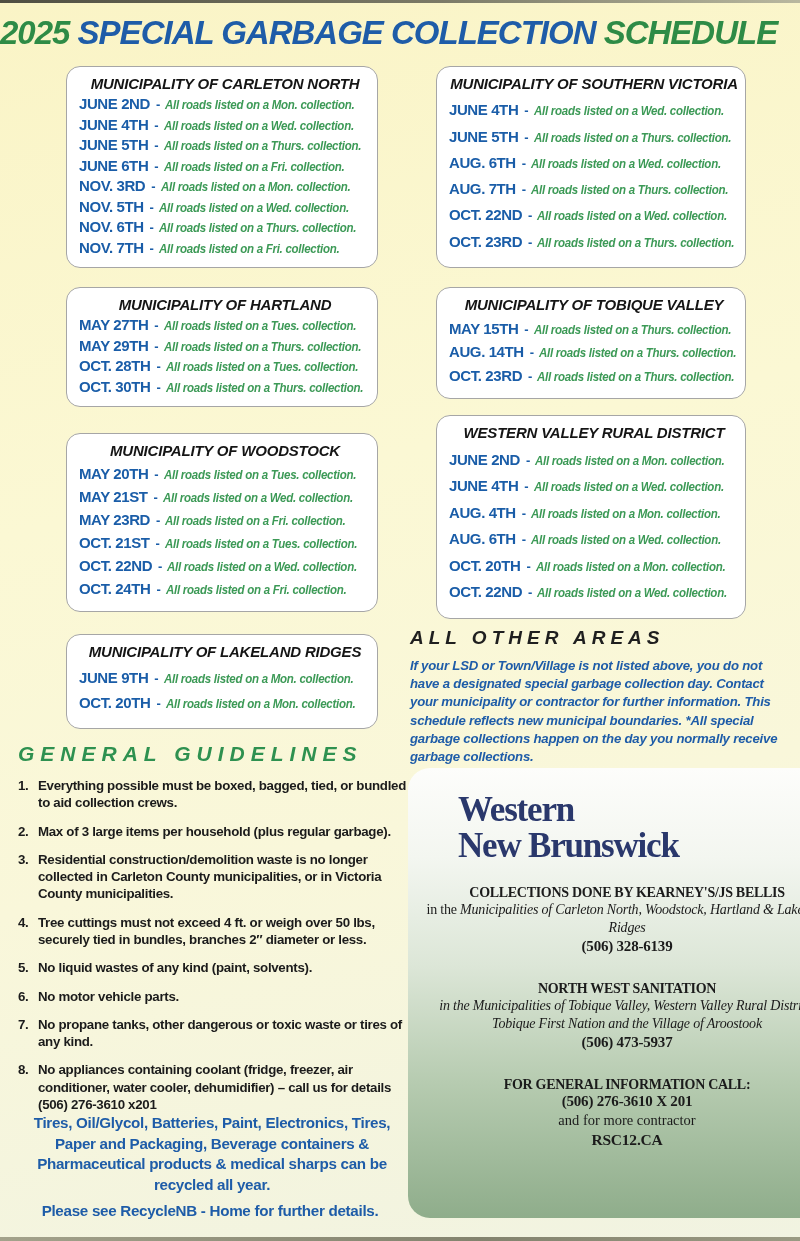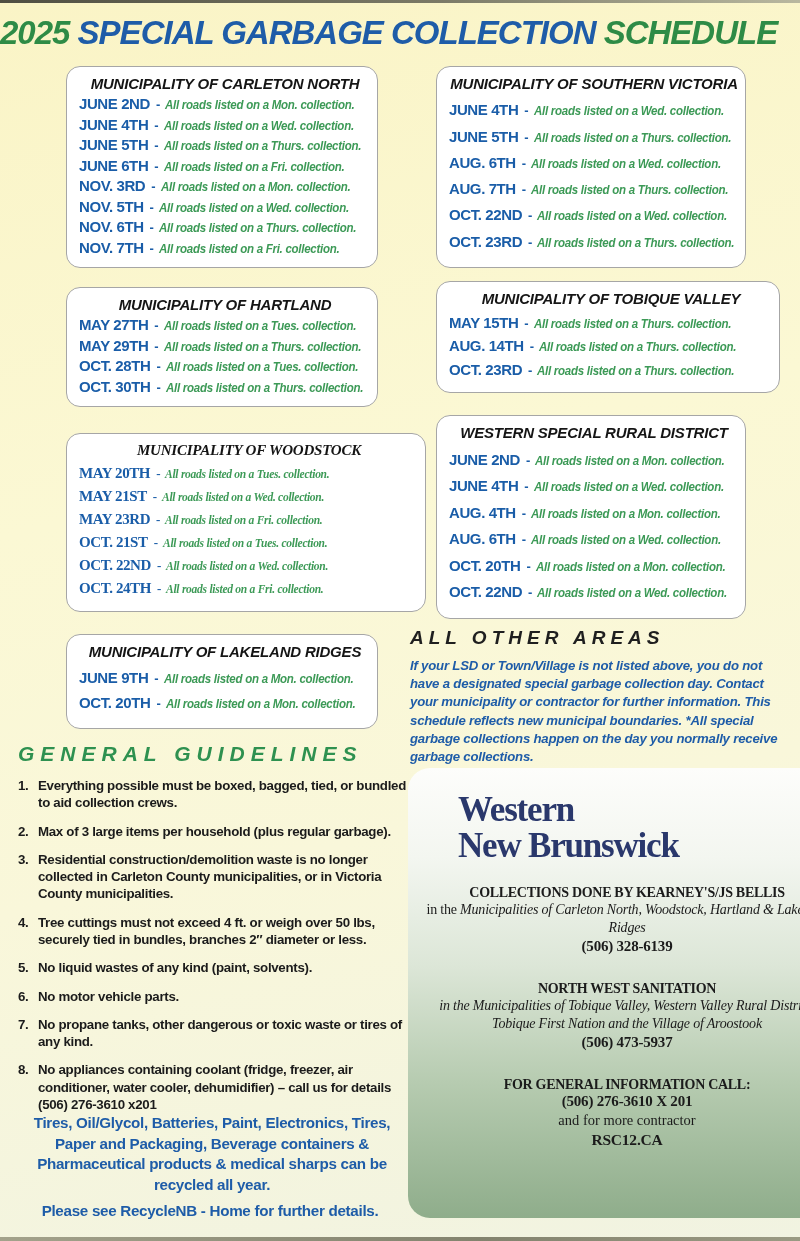--- a/index.html
+++ b/index.html
@@ -24,24 +24,24 @@
         letter-spacing:-0.2px;flex-shrink:0;}
   .mbox-entries{flex:1;display:flex;flex-direction:column;justify-content:space-evenly;min-height:0;}
   .entry{display:flex;align-items:baseline;white-space:nowrap;}
   .date{color:#1A5DA8;font-weight:bold;font-size:15px;letter-spacing:-0.4px;flex-shrink:0;}
   .sep{color:#1A5DA8;font-weight:bold;font-size:13px;margin:0 5px 0 6px;flex-shrink:0;}
   .desc{color:#3D9A57;font-style:italic;font-weight:bold;font-size:12.8px;letter-spacing:-0.3px;
         transform:scaleX(0.9);transform-origin:left center;}
 
   .p-cn{top:66px;left:66px;width:312px;height:202px;}
   .p-ha{top:287px;left:66px;width:312px;height:120px;}
-  .p-wo{top:433px;left:66px;width:360px;height:179px;font-family:Liberation Serif, serif;}
+  .p-wo{top:433px;left:66px;width:312px;height:179px;}
   .p-la{top:634px;left:66px;width:312px;height:95px;}
   .p-sv{top:66px;left:436px;width:310px;height:202px;}
-  .p-tv{top:281px;left:436px;width:344px;height:112px;}
+  .p-tv{top:287px;left:436px;width:310px;height:112px;}
   .p-wv{top:415px;left:436px;width:310px;height:204px;}
 
   
   .aoa{position:absolute;left:410px;top:627px;width:382px;}
   .aoa-heading{font-size:19px;font-weight:bold;font-style:italic;letter-spacing:5px;color:#1f1f1f;}
   .aoa-body{margin-top:8px;color:#1E5CA8;font-weight:bold;font-style:italic;font-size:13.2px;
         line-height:1.38;letter-spacing:-0.2px;}
 
   
   .gg{position:absolute;left:18px;top:742px;width:394px;}
@@ -259,21 +259,21 @@
         </div>
       <div class="entry">
           <span class="date">OCT. 23RD</span>
           <span class="sep">-</span>
           <span class="desc">All roads listed on a Thurs. collection.</span>
         </div>
     </div>
   </div>
 
   <div class="mbox p-wv">
-    <div class="mbox-title">WESTERN SPECIAL RURAL DISTRICT</div>
+    <div class="mbox-title">WESTERN VALLEY RURAL DISTRICT</div>
     <div class="mbox-entries">
       <div class="entry">
           <span class="date">JUNE 2ND</span>
           <span class="sep">-</span>
           <span class="desc">All roads listed on a Mon. collection.</span>
         </div>
       <div class="entry">
           <span class="date">JUNE 4TH</span>
           <span class="sep">-</span>
           <span class="desc">All roads listed on a Wed. collection.</span>

